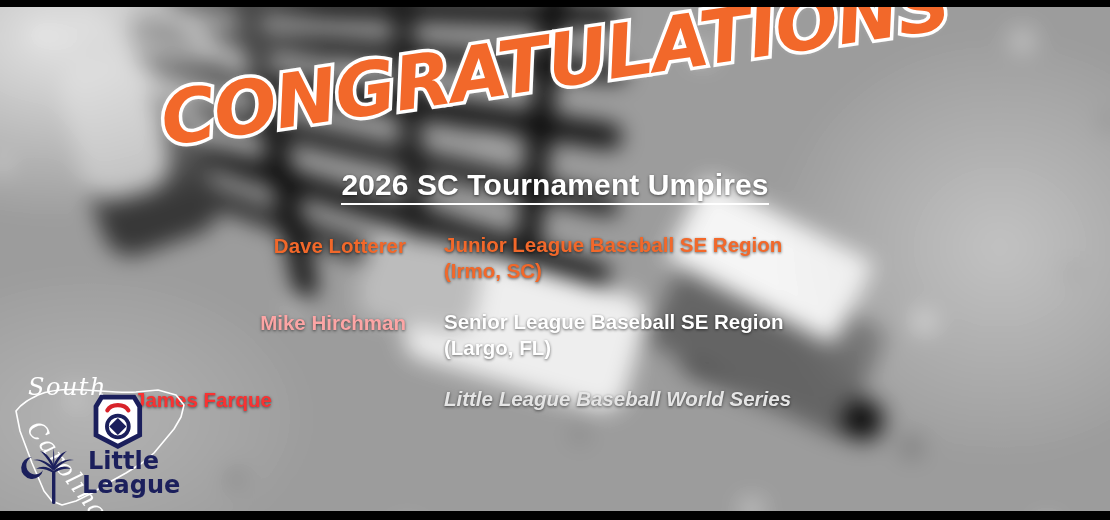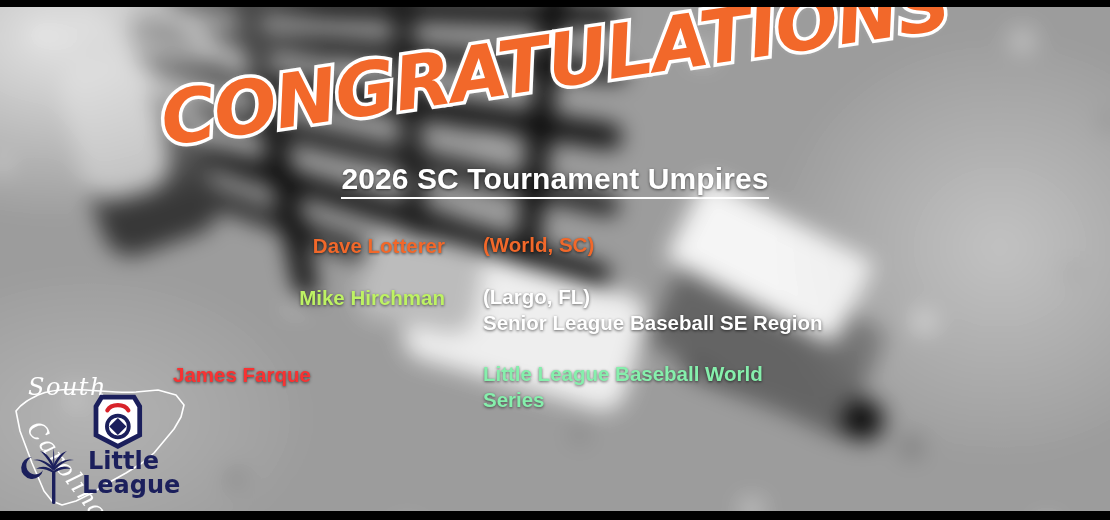--- a/index.html
+++ b/index.html
@@ -154,21 +154,21 @@
     paint-order: stroke fill;
     text-shadow:
       0 0 2px rgba(255,255,255,.95),
       0 0 6px rgba(255,255,255,.55);
   }
 
   
   .page-title {
     position: absolute;
     left: 0; right: 0;
-    top: 162px;
+    top: 168px;
     z-index: 20;
     text-align: center;
     color: #ffffff;
     font-size: 30px;
     font-weight: 700;
     letter-spacing: .1px;
     text-shadow: 0 1px 3px rgba(0,0,0,.55);
   }
   .page-title span {
     border-bottom: 2px solid #ffffff;
@@ -189,21 +189,20 @@
     margin-bottom: 25px;
   }
   .umpire-name {
     width: 406px;
     text-align: right;
     font-size: 20.5px;
     font-weight: 700;
     line-height: 26px;
     padding-top: 1px;
     text-shadow: 0 1px 3px rgba(0,0,0,.6);
-    padding-left: 39px;
   }
   .umpire-assignment {
     padding-left: 38px;
     font-size: 20.5px;
     font-weight: 700;
     line-height: 26px;
     max-width: 390px;
     text-shadow: 0 1px 3px rgba(0,0,0,.6);
   }
 
@@ -266,35 +265,36 @@
 
   <div class="page-title">
     <span>2026 SC Tournament Umpires</span>
   </div>
 
   <div class="roster">
 
     <div class="roster-row">
       <div class="umpire-name" style="color:#F2682A;">Dave Lotterer</div>
       <div class="umpire-assignment" style="color:#F2682A;">
-        <div>(World, SC)</div>
+        <div>Junior League Baseball SE Region</div>
+        <div>(Irmo, SC)</div>
       </div>
     </div>
 
     <div class="roster-row">
-      <div class="umpire-name" style="color:#bef264;">Mike Hirchman</div>
+      <div class="umpire-name" style="color:#fca5a5;">Mike Hirchman</div>
       <div class="umpire-assignment" style="color:#FFFFFF;">
+        <div>Senior League Baseball SE Region</div>
         <div>(Largo, FL)</div>
-        <div>Senior League Baseball SE Region</div>
       </div>
     </div>
 
     <div class="roster-row">
       <div class="umpire-name" style="color:#F83232;text-align:center;">James Farque</div>
-      <div class="umpire-assignment" style="color:#86efac;">
+      <div class="umpire-assignment" style="color:#e5e5e5;font-style:italic;">
         <div>Little League Baseball World Series</div>
       </div>
     </div>
 
   </div>
 
   <div class="ll-logo">
     <svg width="190" height="155" viewBox="0 0 190 155" xmlns="http://www.w3.org/2000/svg">
 
       <path d="M8,52 C14,44 22,40 30,36 C44,30 62,30 78,31 C96,32 112,34 128,33

